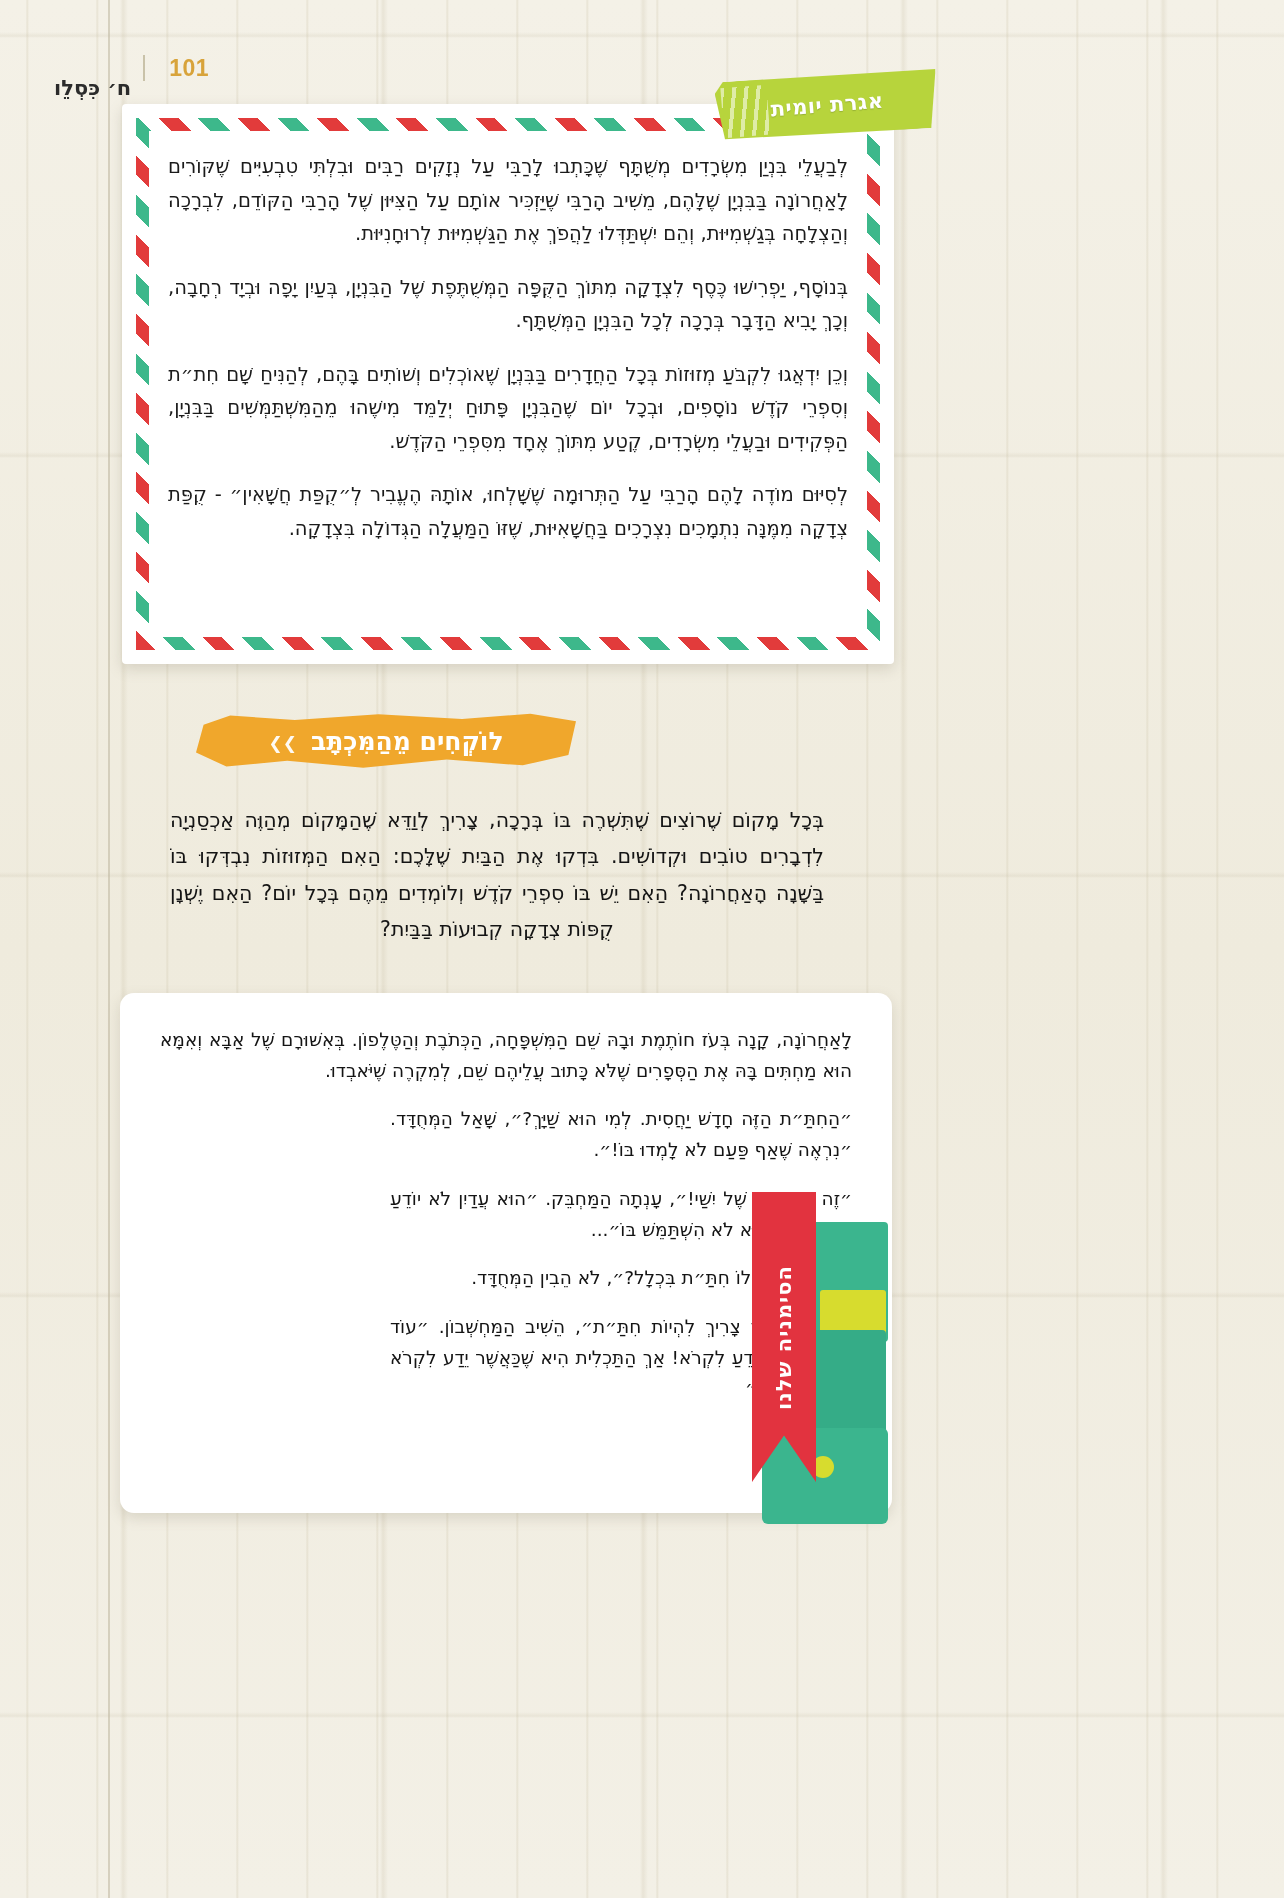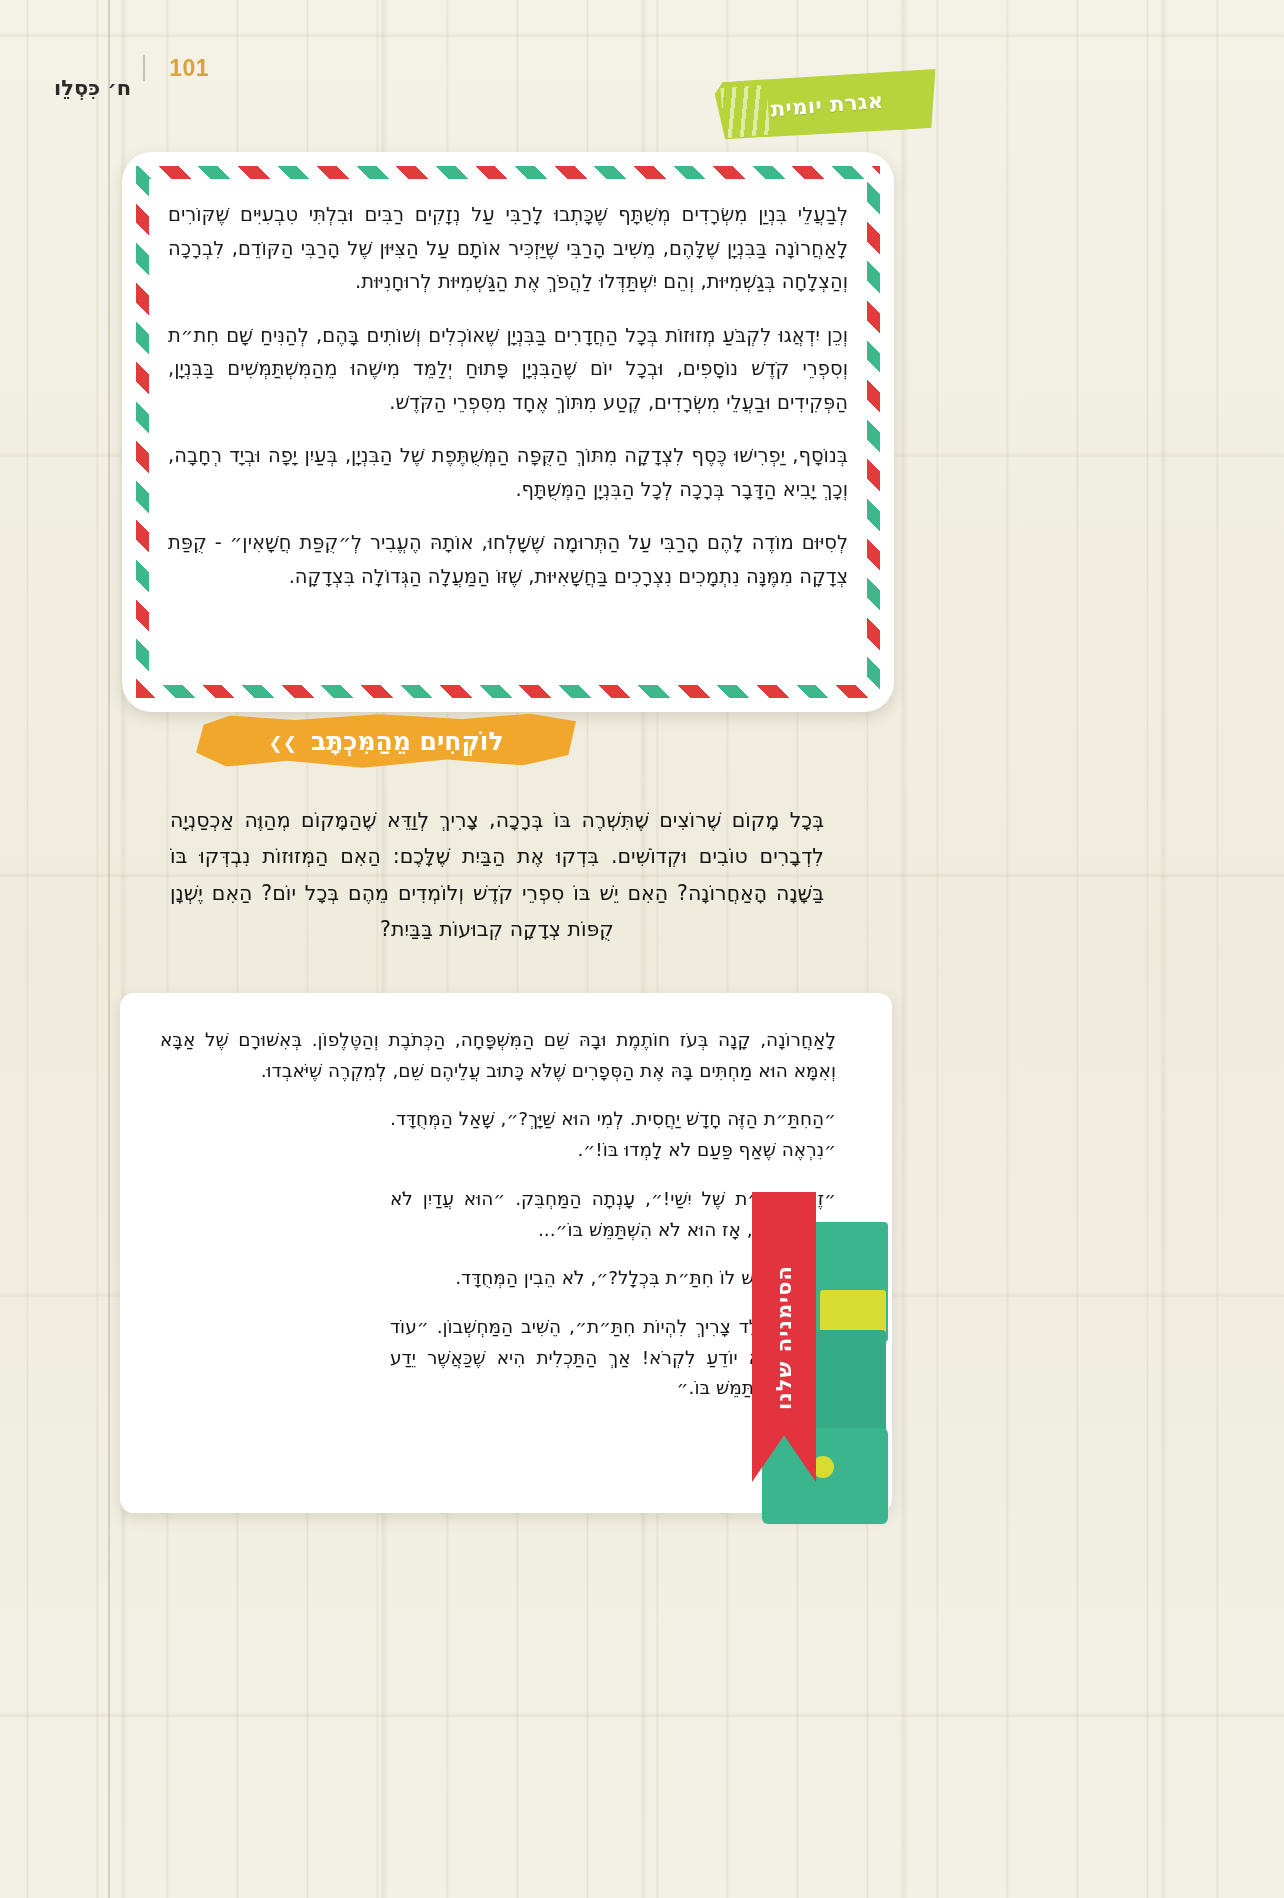--- a/index.html
+++ b/index.html
@@ -91,24 +91,23 @@
   }
 
   
   .letter-card {
     position: absolute;
     top: 104px;
     left: 122px;
     width: 772px;
     height: 560px;
     background: #ffffff;
-    border-radius: 30px;
+    border-radius: 4px;
     box-shadow: 0 5px 14px rgba(120,110,85,0.22);
     z-index: 3;
-    margin-top: 48px;
   }
   
   .airmail {
     position: absolute;
     inset: 14px;
     border: 13px solid transparent;
     border-image: repeating-linear-gradient(
         45deg,
         #e23b3b 0 14px,
         #ffffff 14px 28px,
@@ -253,21 +252,21 @@
   }
   .story-body {
     position: absolute;
     top: 32px;
     right: 40px;
     left: 40px;
     bottom: 24px;
     direction: rtl;
   }
   .story-body p {
-    margin: 0 16px 18px 0;
+    margin: 0 0 18px 0;
     font-size: 18.5px;
     line-height: 1.66;
     color: #141414;
     text-align: justify;
     text-align-last: right;
     font-family: "DejaVu Sans", sans-serif;
   }
   .story-body p.indent-right {
     margin-left: 230px;
   }
@@ -378,22 +377,22 @@
 <div class="tab-banner">
   <div class="tab-shape"></div>
   <div class="tab-stripes"></div>
   <div class="tab-text">אגרת יומית</div>
 </div>
 
 <div class="letter-card">
   <div class="airmail"></div>
   <div class="letter-body">
     <p>לְבַעֲלֵי בִּנְיַן מִשְׂרָדִים מְשֻׁתָּף שֶׁכָּתְבוּ לָרַבִּי עַל נְזָקִים רַבִּים וּבִלְתִּי טִבְעִיִּים שֶׁקּוֹרִים לָאַחֲרוֹנָה בַּבִּנְיָן שֶׁלָּהֶם, מֵשִׁיב הָרַבִּי שֶׁיַּזְכִּיר אוֹתָם עַל הַצִּיּוּן שֶׁל הָרַבִּי הַקּוֹדֵם, לִבְרָכָה וְהַצְלָחָה בְּגַשְׁמִיּוּת, וְהֵם יִשְׁתַּדְּלוּ לַהֲפֹךְ אֶת הַגַּשְׁמִיּוּת לְרוּחָנִיּוּת.</p>
+    <p>בְּנוֹסָף, יַפְרִישׁוּ כֶּסֶף לִצְדָקָה מִתּוֹךְ הַקֻּפָּה הַמְּשֻׁתֶּפֶת שֶׁל הַבִּנְיָן, בְּעַיִן יָפָה וּבְיָד רְחָבָה, וְכָךְ יָבִיא הַדָּבָר בְּרָכָה לְכָל הַבִּנְיָן הַמְּשֻׁתָּף.</p>
     <p>וְכֵן יִדְאֲגוּ לִקְבֹּעַ מְזוּזוֹת בְּכָל הַחֲדָרִים בַּבִּנְיָן שֶׁאוֹכְלִים וְשׁוֹתִים בָּהֶם, לְהַנִּיחַ שָׁם חִת״ת וְסִפְרֵי קֹדֶשׁ נוֹסָפִים, וּבְכָל יוֹם שֶׁהַבִּנְיָן פָּתוּחַ יְלַמֵּד מִישֶׁהוּ מֵהַמִּשְׁתַּמְּשִׁים בַּבִּנְיָן, הַפְּקִידִים וּבַעֲלֵי מִשְׂרָדִים, קֶטַע מִתּוֹךְ אֶחָד מִסִּפְרֵי הַקֹּדֶשׁ.</p>
-    <p>בְּנוֹסָף, יַפְרִישׁוּ כֶּסֶף לִצְדָקָה מִתּוֹךְ הַקֻּפָּה הַמְּשֻׁתֶּפֶת שֶׁל הַבִּנְיָן, בְּעַיִן יָפָה וּבְיָד רְחָבָה, וְכָךְ יָבִיא הַדָּבָר בְּרָכָה לְכָל הַבִּנְיָן הַמְּשֻׁתָּף.</p>
     <p>לְסִיּוּם מוֹדֶה לָהֶם הָרַבִּי עַל הַתְּרוּמָה שֶׁשָּׁלְחוּ, אוֹתָהּ הֶעֱבִיר לְ״קֻפַּת חֲשָׁאִין״ - קֻפַּת צְדָקָה מִמֶּנָּה נִתְמָכִים נִצְרָכִים בַּחֲשָׁאִיּוּת, שֶׁזּוֹ הַמַּעֲלָה הַגְּדוֹלָה בִּצְדָקָה.</p>
   </div>
 </div>
 
 <div class="brush-heading">
   <div class="brush-shape"></div>
   <div class="brush-text">
     <span>לוֹקְחִים מֵהַמִּכְתָּב</span>
     <span class="brush-arrow">❯❯</span>
   </div>

